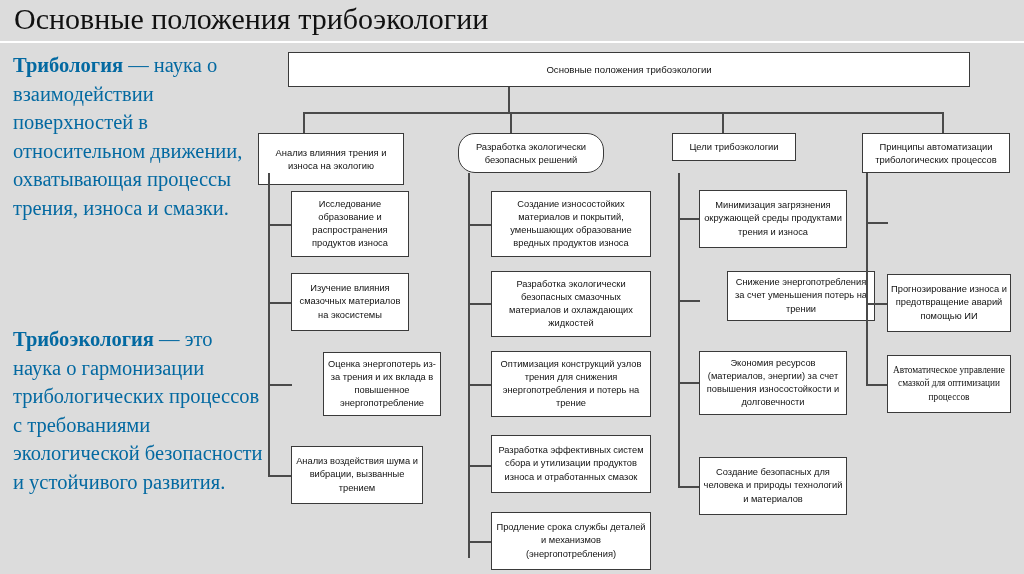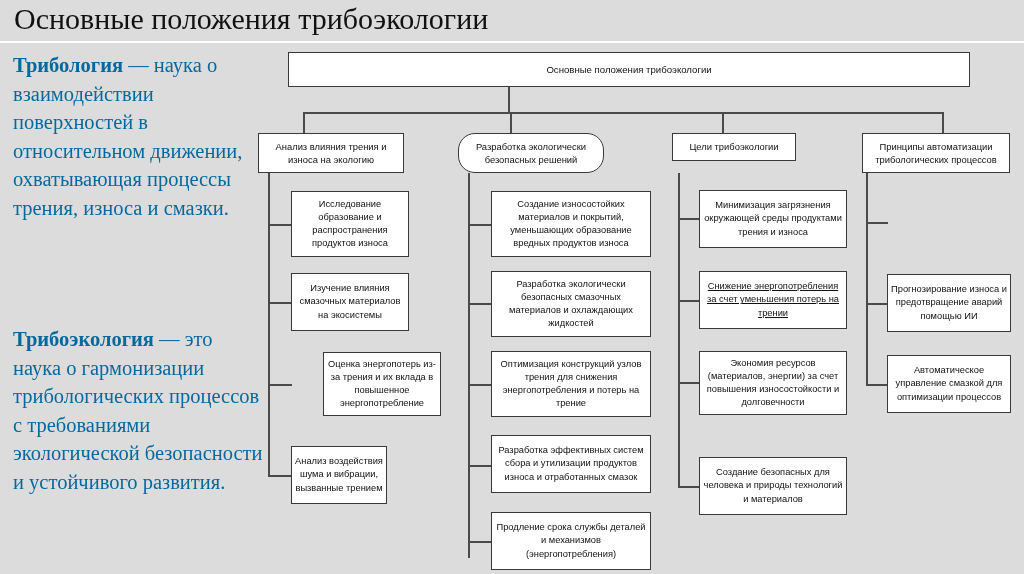--- a/index.html
+++ b/index.html
@@ -76,33 +76,33 @@
   <div class="node root" style="left:288px;top:52px;width:682px;height:35px;">Основные положения трибоэкологии</div>
 
   <div class="ln v" style="left:508px;top:87px;height:26px;"></div>
   <div class="ln h" style="left:303px;top:112px;width:641px;"></div>
 
   <div class="ln v" style="left:303px;top:112px;height:22px;"></div>
   <div class="ln v" style="left:510px;top:112px;height:22px;"></div>
   <div class="ln v" style="left:722px;top:112px;height:22px;"></div>
   <div class="ln v" style="left:942px;top:112px;height:22px;"></div>
 
-  <div class="node cat" style="left:258px;top:133px;width:146px;height:40px;">Анализ влияния трения и износа на экологию</div>
+  <div class="node cat" style="left:258px;top:133px;width:146px;height:52px;">Анализ влияния трения и износа на экологию</div>
 
   <div class="ln v" style="left:268px;top:173px;height:303px;"></div>
 
   <div class="ln h" style="left:268px;top:224px;width:24px;"></div>
   <div class="ln h" style="left:268px;top:302px;width:24px;"></div>
   <div class="ln h" style="left:268px;top:384px;width:24px;"></div>
   <div class="ln h" style="left:268px;top:475px;width:24px;"></div>
 
   <div class="node" style="left:291px;top:191px;width:118px;height:66px;">Исследование образование и распространения продуктов износа</div>
   <div class="node" style="left:291px;top:273px;width:118px;height:58px;">Изучение влияния смазочных материалов на экосистемы</div>
   <div class="node" style="left:291px;top:352px;width:118px;height:64px;margin-left:32px;">Оценка энергопотерь из-за трения и их вклада в повышенное энергопотребление</div>
-  <div class="node" style="left:291px;top:446px;width:96px;height:58px;">Анализ воздействия шума и вибрации, вызванные трением</div>
+  <div class="node" style="left:291px;top:446px;width:132px;height:58px;">Анализ воздействия шума и вибрации, вызванные трением</div>
 
   <div class="node cat" style="left:458px;top:133px;width:146px;height:40px;border-radius:17px;">Разработка экологически безопасных решений</div>
   <div class="ln v" style="left:468px;top:173px;height:385px;"></div>
   <div class="ln h" style="left:468px;top:224px;width:24px;"></div>
   <div class="ln h" style="left:468px;top:303px;width:24px;"></div>
   <div class="ln h" style="left:468px;top:384px;width:24px;"></div>
   <div class="ln h" style="left:468px;top:465px;width:24px;"></div>
   <div class="ln h" style="left:468px;top:541px;width:24px;"></div>
   <div class="node" style="left:491px;top:191px;width:160px;height:66px;">Создание износостойких материалов и покрытий, уменьшающих образование вредных продуктов износа</div>
   <div class="node" style="left:491px;top:271px;width:160px;height:66px;">Разработка экологически безопасных смазочных материалов и охлаждающих жидкостей</div>
@@ -110,25 +110,25 @@
   <div class="node" style="left:491px;top:435px;width:160px;height:58px;">Разработка эффективных систем сбора и утилизации продуктов износа и отработанных смазок</div>
   <div class="node" style="left:491px;top:512px;width:160px;height:58px;">Продление срока службы деталей и механизмов (энергопотребления)</div>
 
   <div class="node cat" style="left:672px;top:133px;width:124px;height:28px;">Цели трибоэкологии</div>
   <div class="ln v" style="left:678px;top:173px;height:314px;"></div>
   <div class="ln h" style="left:678px;top:218px;width:22px;"></div>
   <div class="ln h" style="left:678px;top:300px;width:22px;"></div>
   <div class="ln h" style="left:678px;top:382px;width:22px;"></div>
   <div class="ln h" style="left:678px;top:486px;width:22px;"></div>
   <div class="node" style="left:699px;top:190px;width:148px;height:58px;">Минимизация загрязнения окружающей среды продуктами трения и износа</div>
-  <div class="node" style="left:699px;top:271px;width:148px;height:58px;text-decoration:underline;">Снижение энергопотребления за счет уменьшения потерь на трении</div>
+  <div class="node" style="left:727px;top:271px;width:148px;height:50px;">Снижение энергопотребления за счет уменьшения потерь на трении</div>
   <div class="node" style="left:699px;top:457px;width:148px;height:58px;">Создание безопасных для человека и природы технологий и материалов</div>
   <div class="node" style="left:699px;top:351px;width:148px;height:64px;">Экономия ресурсов (материалов, энергии) за счет повышения износостойкости и долговечности</div>
 
   <div class="node cat" style="left:862px;top:133px;width:148px;height:40px;">Принципы автоматизации трибологических процессов</div>
   <div class="ln v" style="left:866px;top:173px;height:213px;"></div>
   <div class="ln h" style="left:866px;top:222px;width:22px;"></div>
   <div class="ln h" style="left:866px;top:303px;width:22px;"></div>
   <div class="ln h" style="left:866px;top:384px;width:22px;"></div>
   <div class="node" style="left:887px;top:274px;width:124px;height:58px;">Прогнозирование износа и предотвращение аварий  помощью ИИ</div>
-  <div class="node" style="left:887px;top:355px;width:124px;height:58px;">Автоматическое управление смазкой для оптимизации процессов</div>
+  <div class="node" style="left:887px;top:355px;width:124px;height:58px;font-family:Liberation Serif, serif;">Автоматическое управление смазкой для оптимизации процессов</div>
 
 </div>
 
 </body></html>

